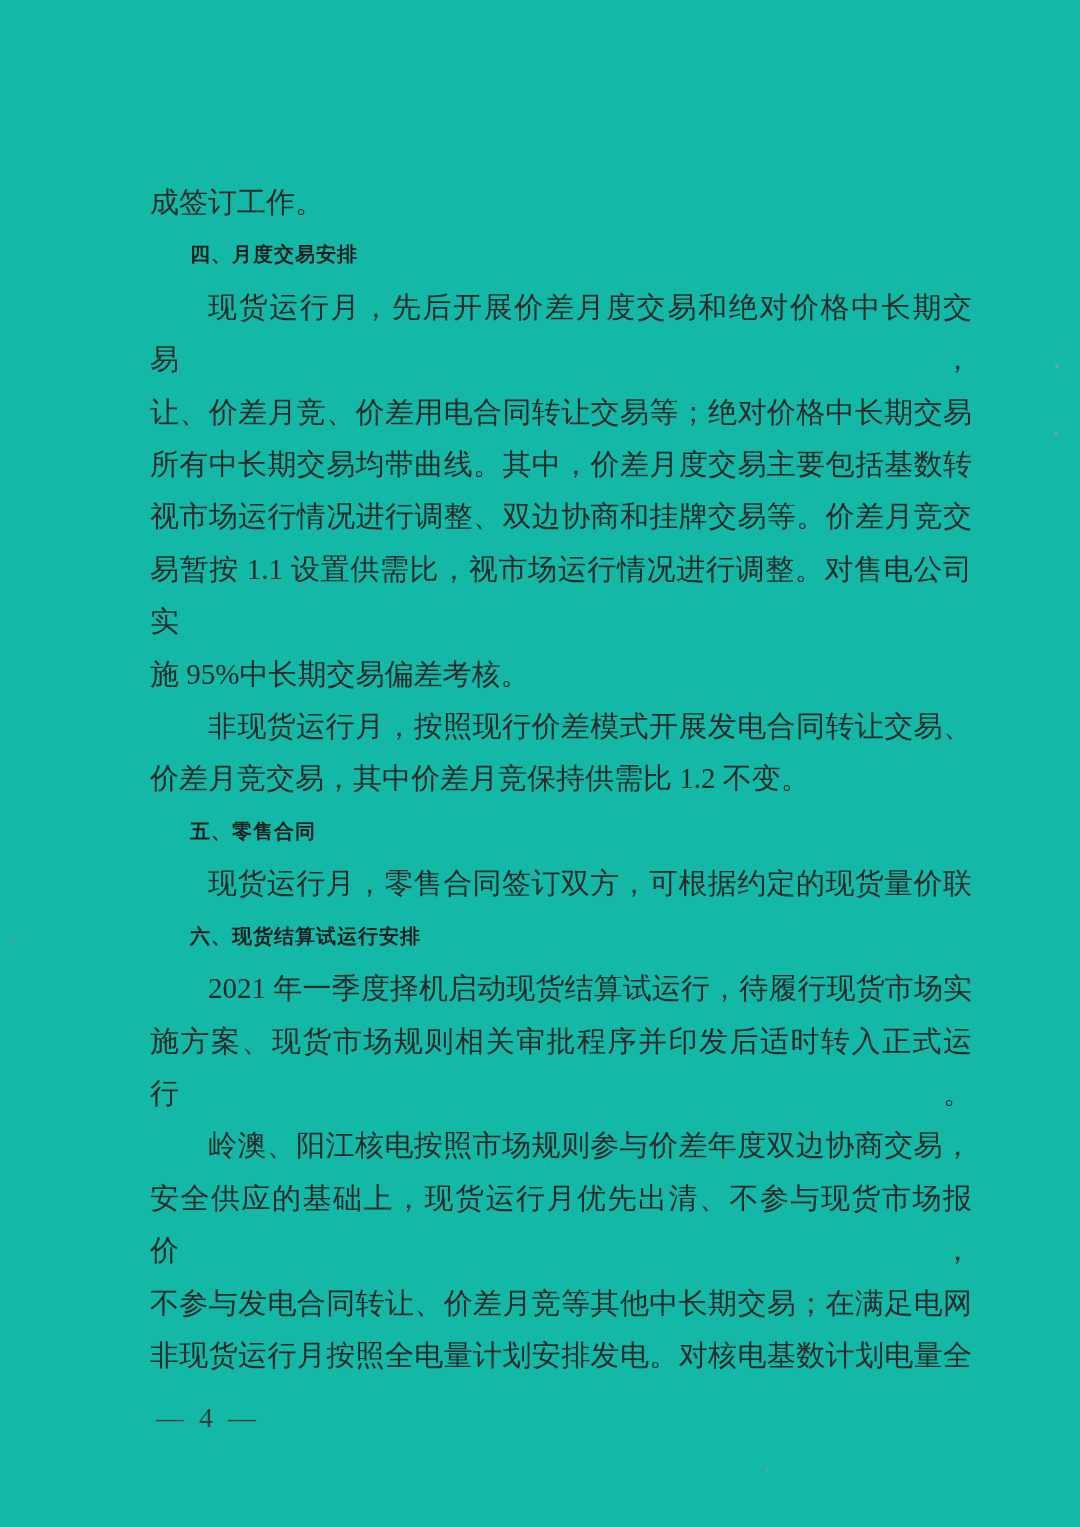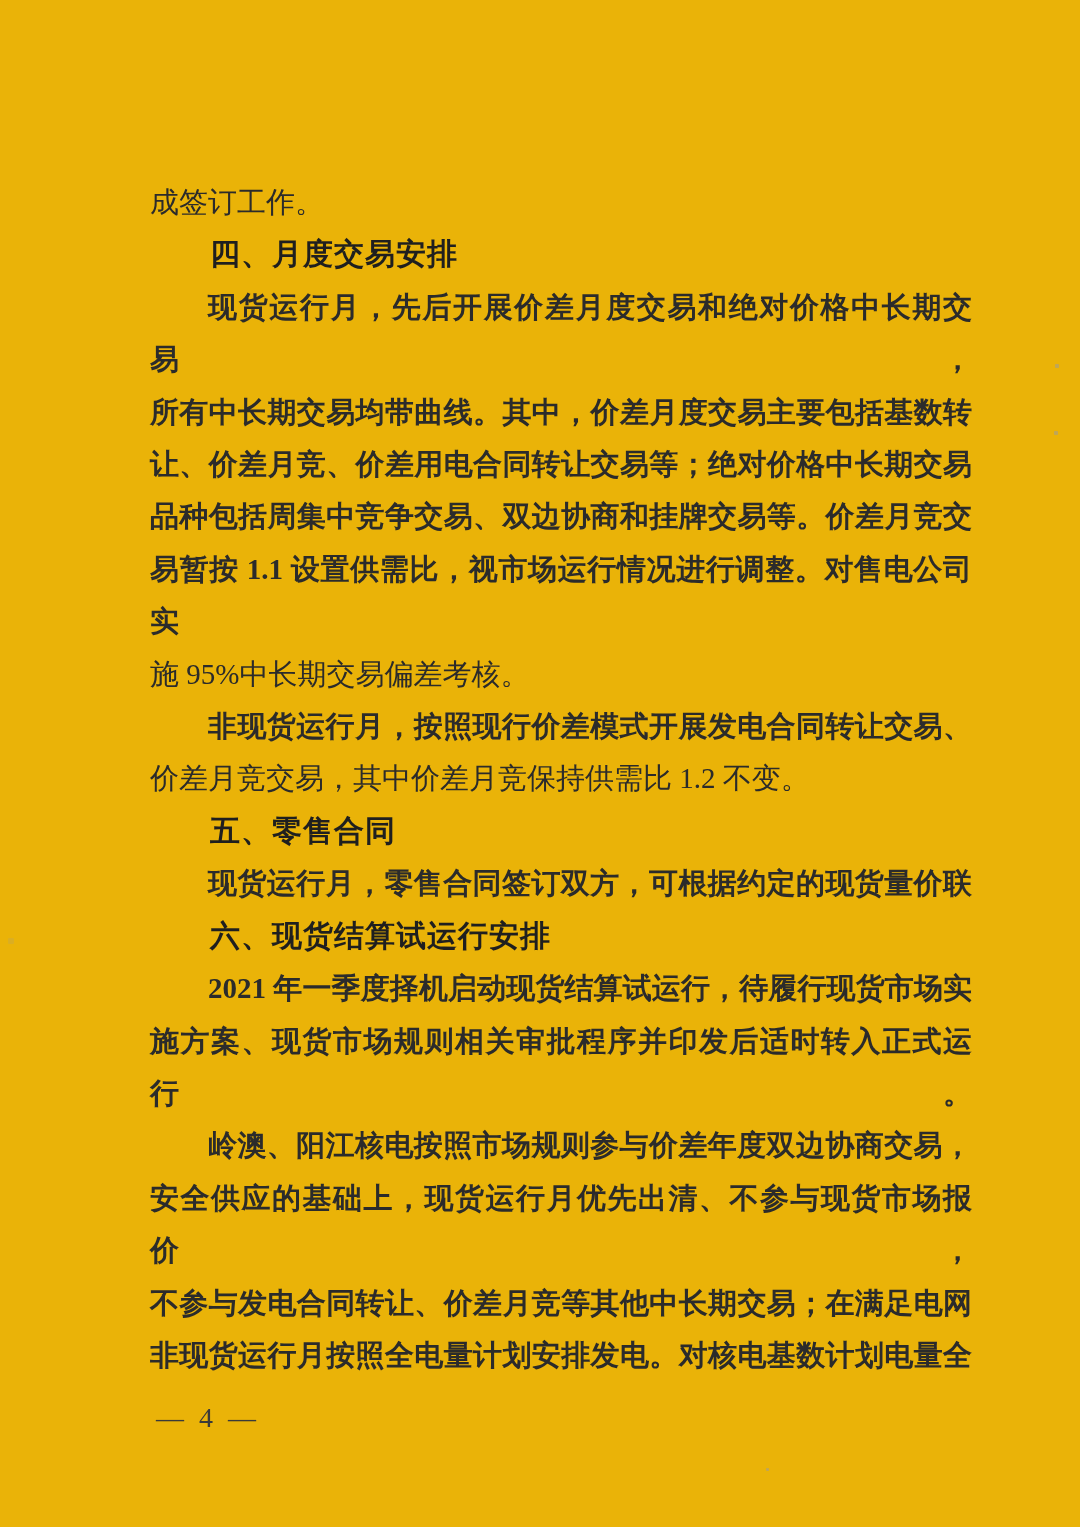--- a/index.html
+++ b/index.html
@@ -4,51 +4,50 @@
 <style>
   html, body {
     margin: 0;
     padding: 0;
     background: #ffffff;
   }
   .page {
     position: relative;
     width: 1080px;
     height: 1527px;
-    background: #eab308;
+    background: #14b8a6;
     color: #2b2b2b;
     overflow: hidden;
   }
   .content {
     position: absolute;
     left: 150px;
     top: 176px;
     width: 822px;
   }
   .line {
     margin: 0;
     font-family: "Liberation Serif", "DejaVu Serif", serif;
     font-size: 29px;
     line-height: 52.4px;
     color: #2b2b2b;
     text-align: left;
   }
   .line.just {
     text-align: justify;
     text-align-last: justify;
-    font-weight: bold;
   }
   .line.ind {
     text-indent: 2em;
   }
   .heading {
     margin: 0;
     font-family: "Liberation Sans", "DejaVu Sans", sans-serif;
     font-weight: 700;
-    font-size: 30px;
+    font-size: 20px;
     line-height: 52.4px;
     text-indent: 2em;
     color: #1f1f1f;
     letter-spacing: 1px;
   }
   .page-number {
     position: absolute;
     left: 156px;
     top: 1398px;
     font-family: "Liberation Serif", "DejaVu Serif", serif;
@@ -73,23 +72,23 @@
 </head>
 <body>
 
 <div class="page">
   <div class="content">
 
     <p class="line">成签订工作。</p>
 
     <h2 class="heading">四、月度交易安排</h2>
     <p class="line just ind">现货运行月，先后开展价差月度交易和绝对价格中长期交易，</p>
+    <p class="line just">让、价差月竞、价差用电合同转让交易等；绝对价格中长期交易</p>
     <p class="line just">所有中长期交易均带曲线。其中，价差月度交易主要包括基数转</p>
-    <p class="line just">让、价差月竞、价差用电合同转让交易等；绝对价格中长期交易</p>
-    <p class="line just">品种包括周集中竞争交易、双边协商和挂牌交易等。价差月竞交</p>
+    <p class="line just">视市场运行情况进行调整、双边协商和挂牌交易等。价差月竞交</p>
     <p class="line just">易暂按 1.1 设置供需比，视市场运行情况进行调整。对售电公司实</p>
     <p class="line">施 95%中长期交易偏差考核。</p>
     <p class="line just ind">非现货运行月，按照现行价差模式开展发电合同转让交易、</p>
     <p class="line">价差月竞交易，其中价差月竞保持供需比 1.2 不变。</p>
 
     <h2 class="heading">五、零售合同</h2>
     <p class="line just ind">现货运行月，零售合同签订双方，可根据约定的现货量价联</p>
 
     <h2 class="heading">六、现货结算试运行安排</h2>
     <p class="line just ind">2021 年一季度择机启动现货结算试运行，待履行现货市场实</p>

